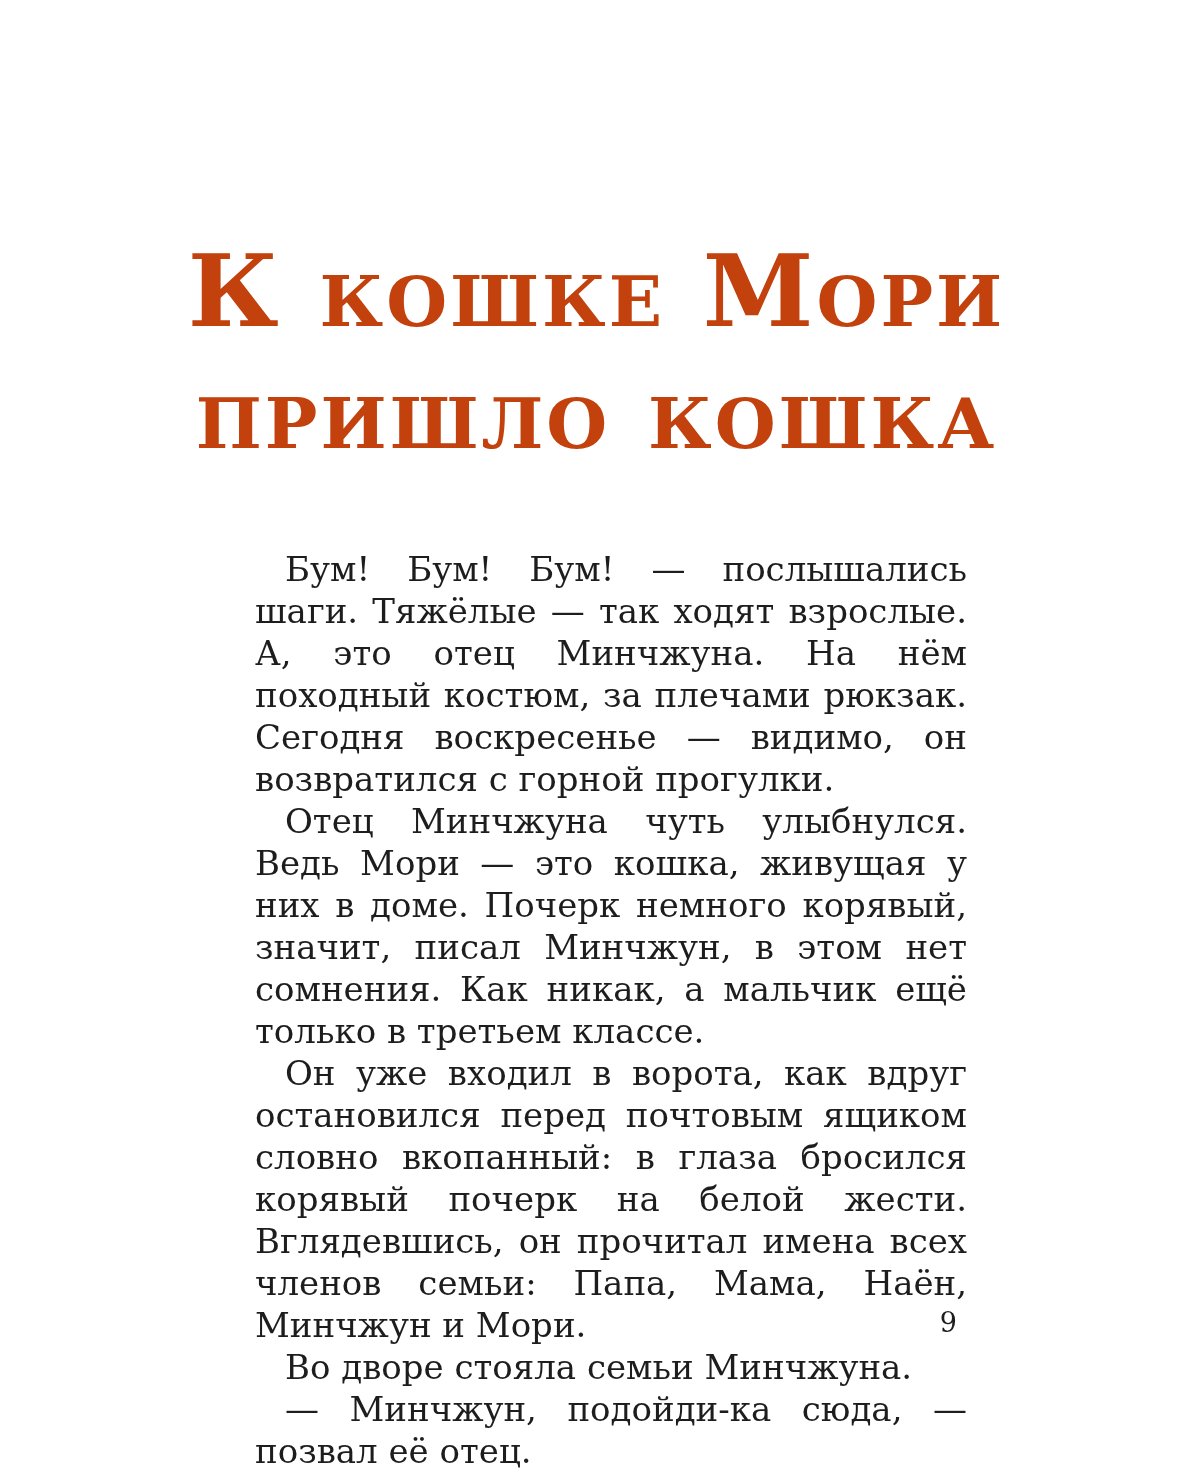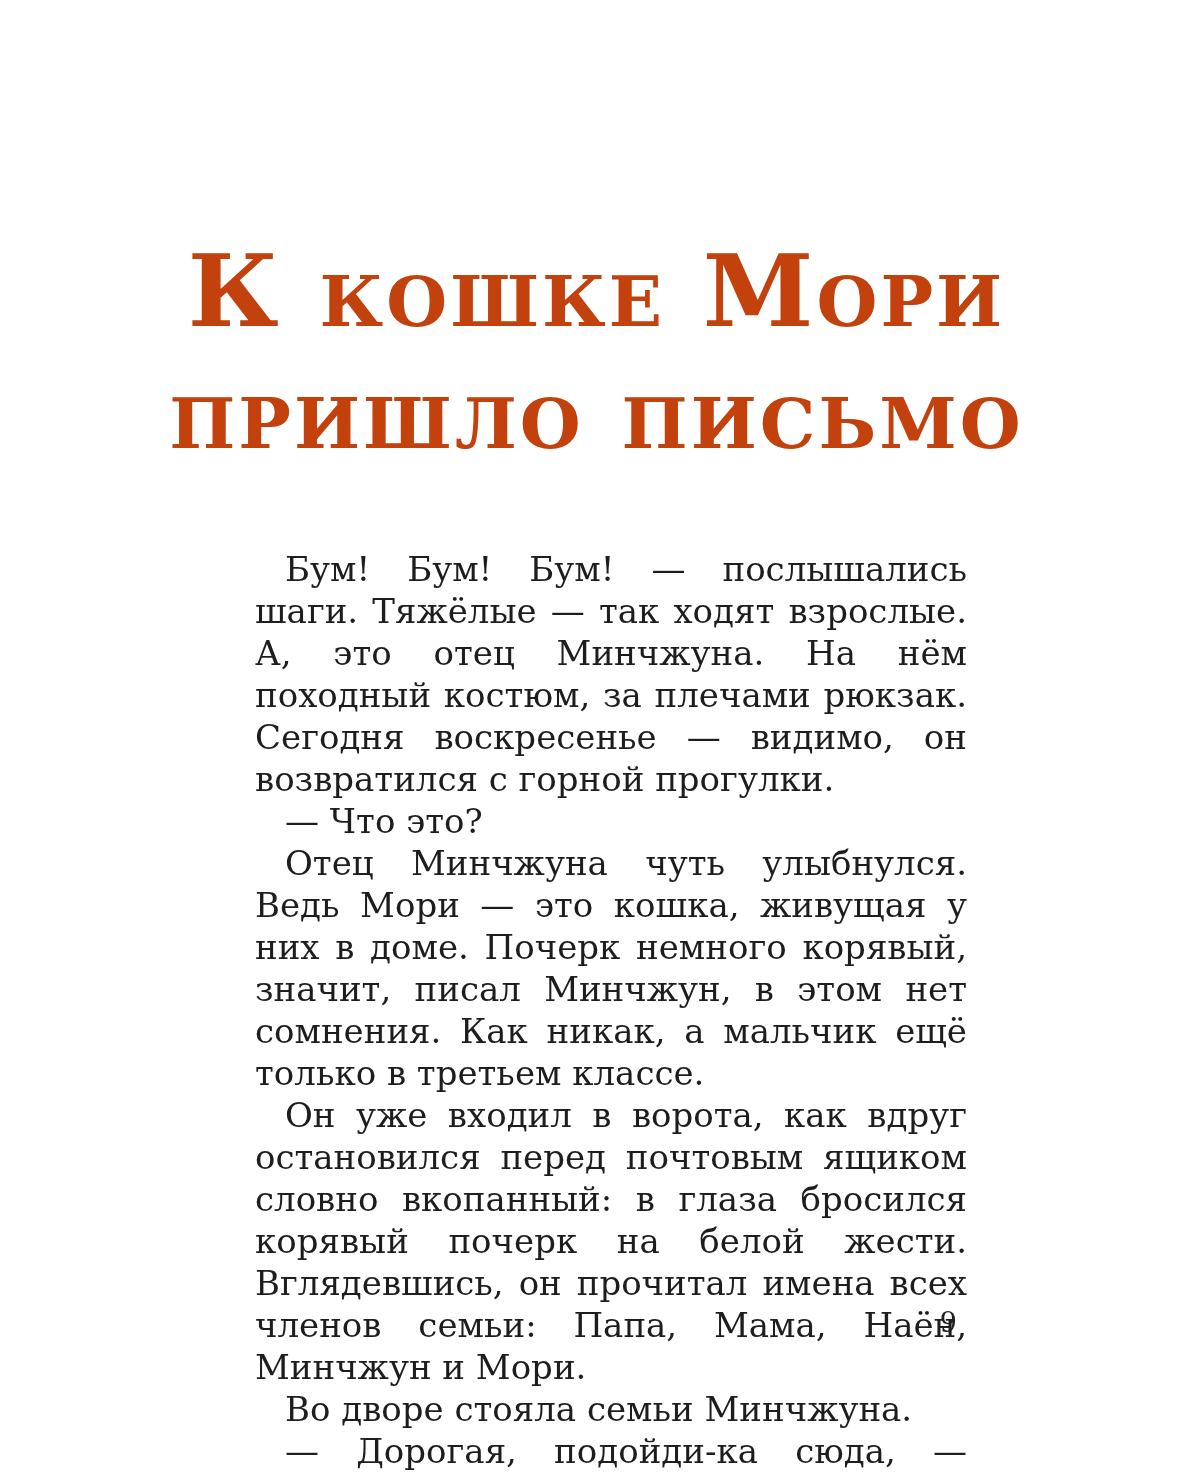--- a/index.html
+++ b/index.html
@@ -64,28 +64,27 @@
     text-align: right;
   }
 </style>
 </head>
 <body>
 
 <div class="page">
 
   <h1 class="chapter-title">
     <span class="title-line">К кошке Мори</span>
-    <span class="title-line">пришло письмо</span>
+    <span class="title-line">пришло кошка</span>
   </h1>
 
   <div class="body-text">
     <p>Бум! Бум! Бум! — послышались шаги. Тяжёлые — так ходят взрослые. А, это отец Минчжуна. На нём походный костюм, за плечами рюкзак. Сегодня воскресенье — видимо, он возвратился с горной прогулки.</p>
-    <p>— Что это?</p>
     <p>Отец Минчжуна чуть улыбнулся. Ведь Мори — это кошка, живущая у них в доме. Почерк немного корявый, значит, писал Минчжун, в этом нет сомнения. Как никак, а мальчик ещё только в третьем классе.</p>
     <p>Он уже входил в ворота, как вдруг остановился перед почтовым ящиком словно вкопанный: в глаза бросился корявый почерк на белой жести. Вглядевшись, он прочитал имена всех членов семьи: Папа, Мама, Наён, Минчжун и Мори.</p>
     <p>Во дворе стояла семьи Минчжуна.</p>
-    <p>— Дорогая, подойди-ка сюда, — письмо её отец.</p>
+    <p>— Минчжун, подойди-ка сюда, — позвал её отец.</p>
     <p>— Что походный?</p>
   </div>
 
   <div class="page-number">9</div>
 
 </div>
 
 </body></html>

